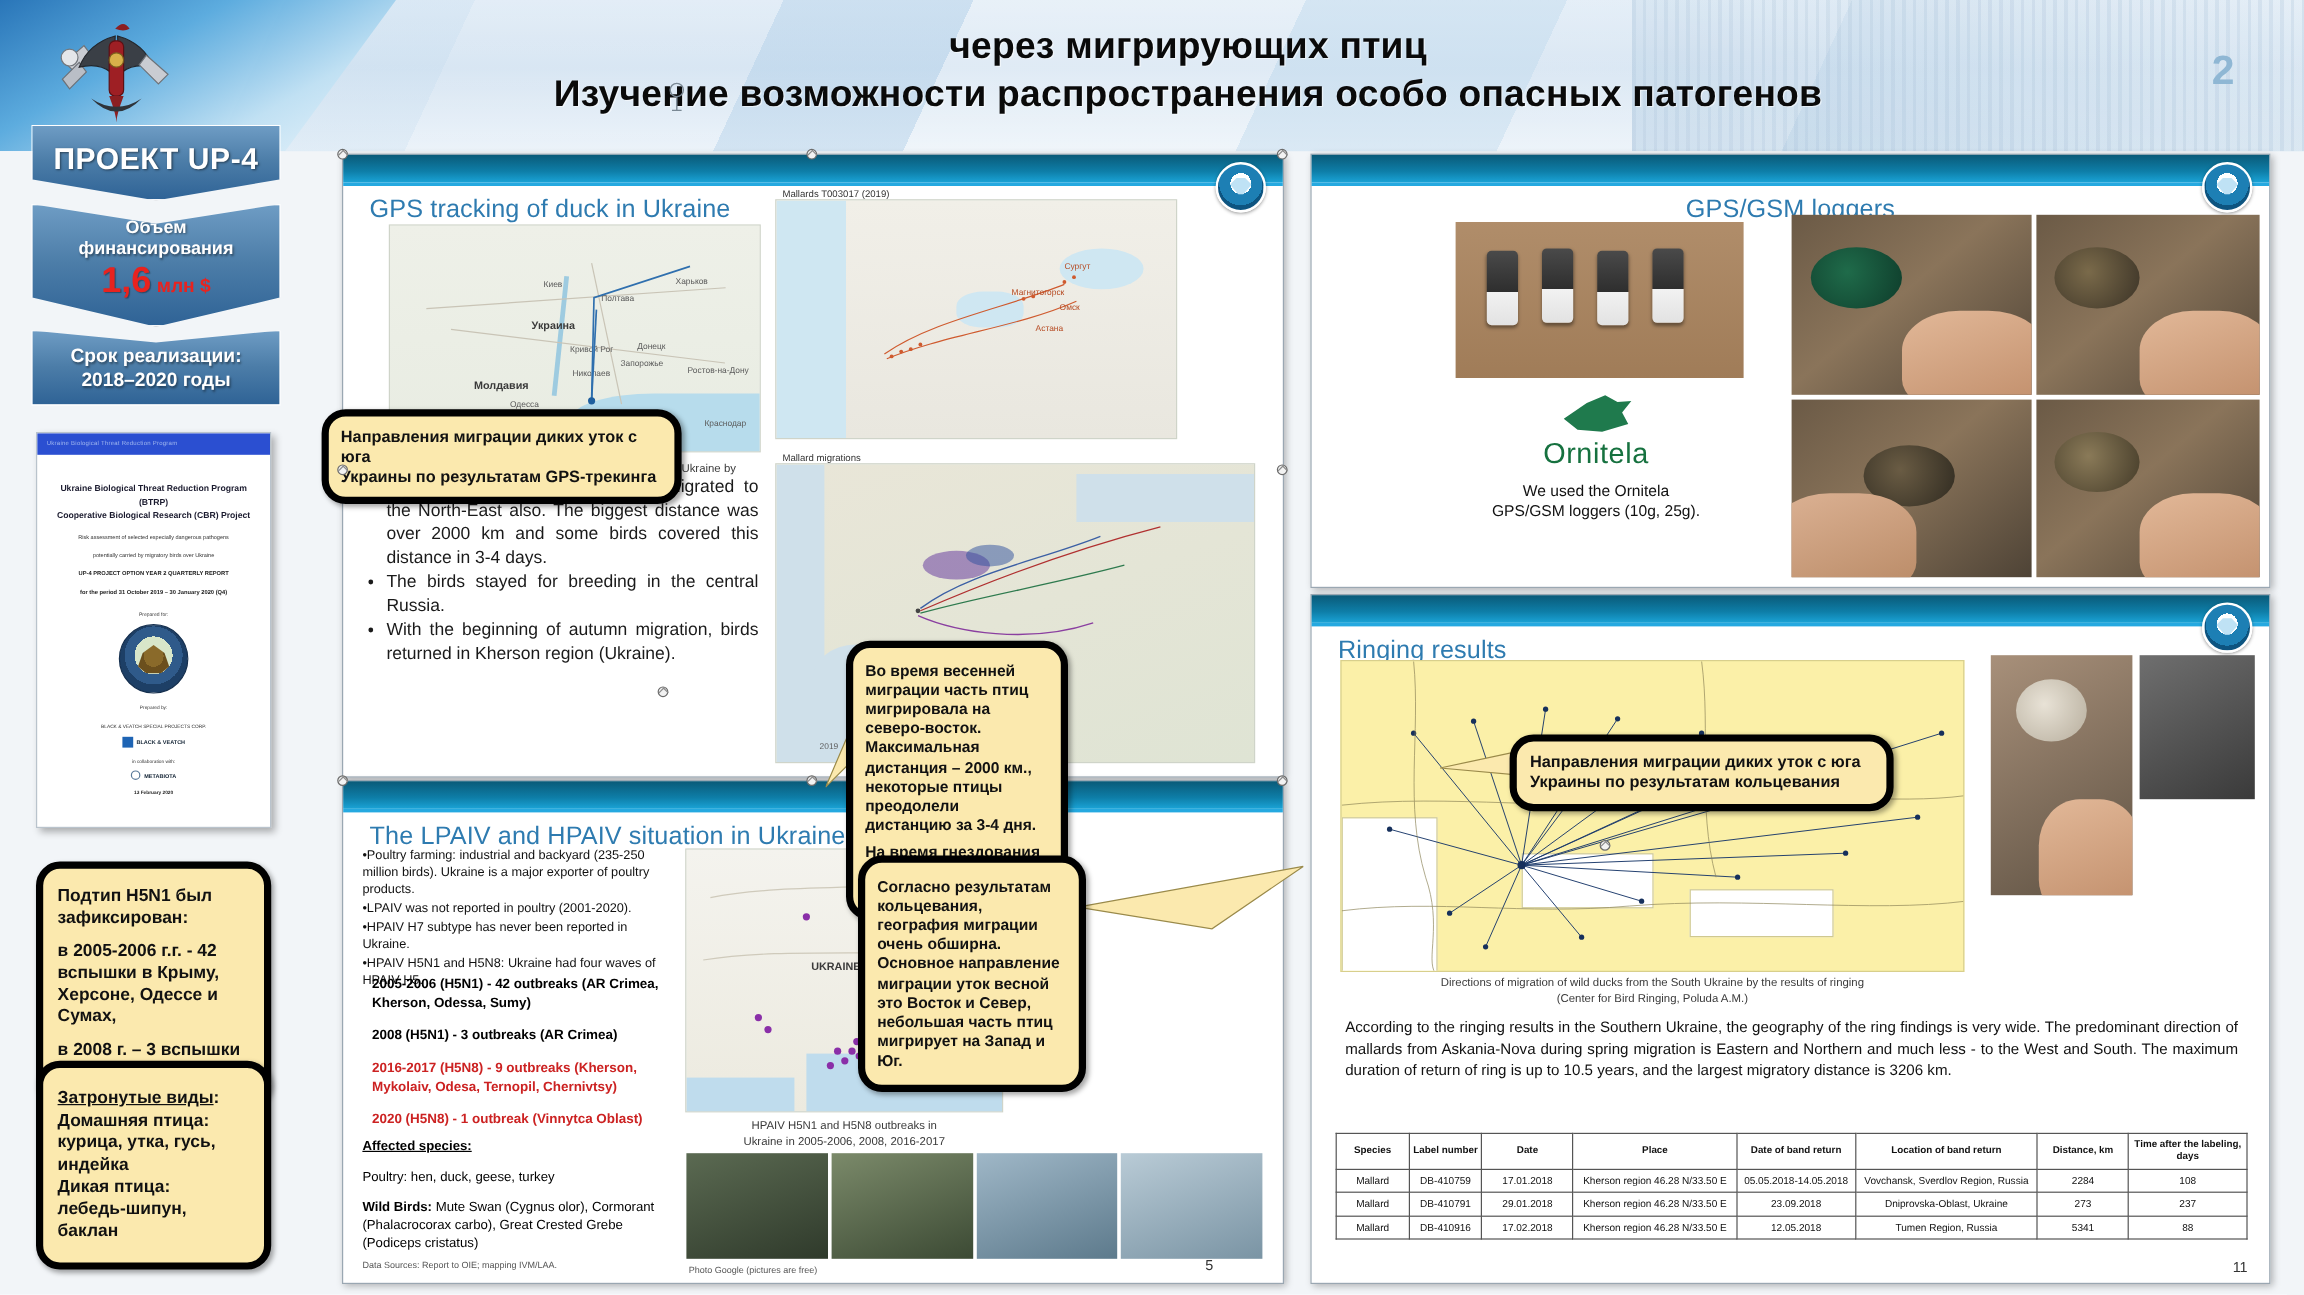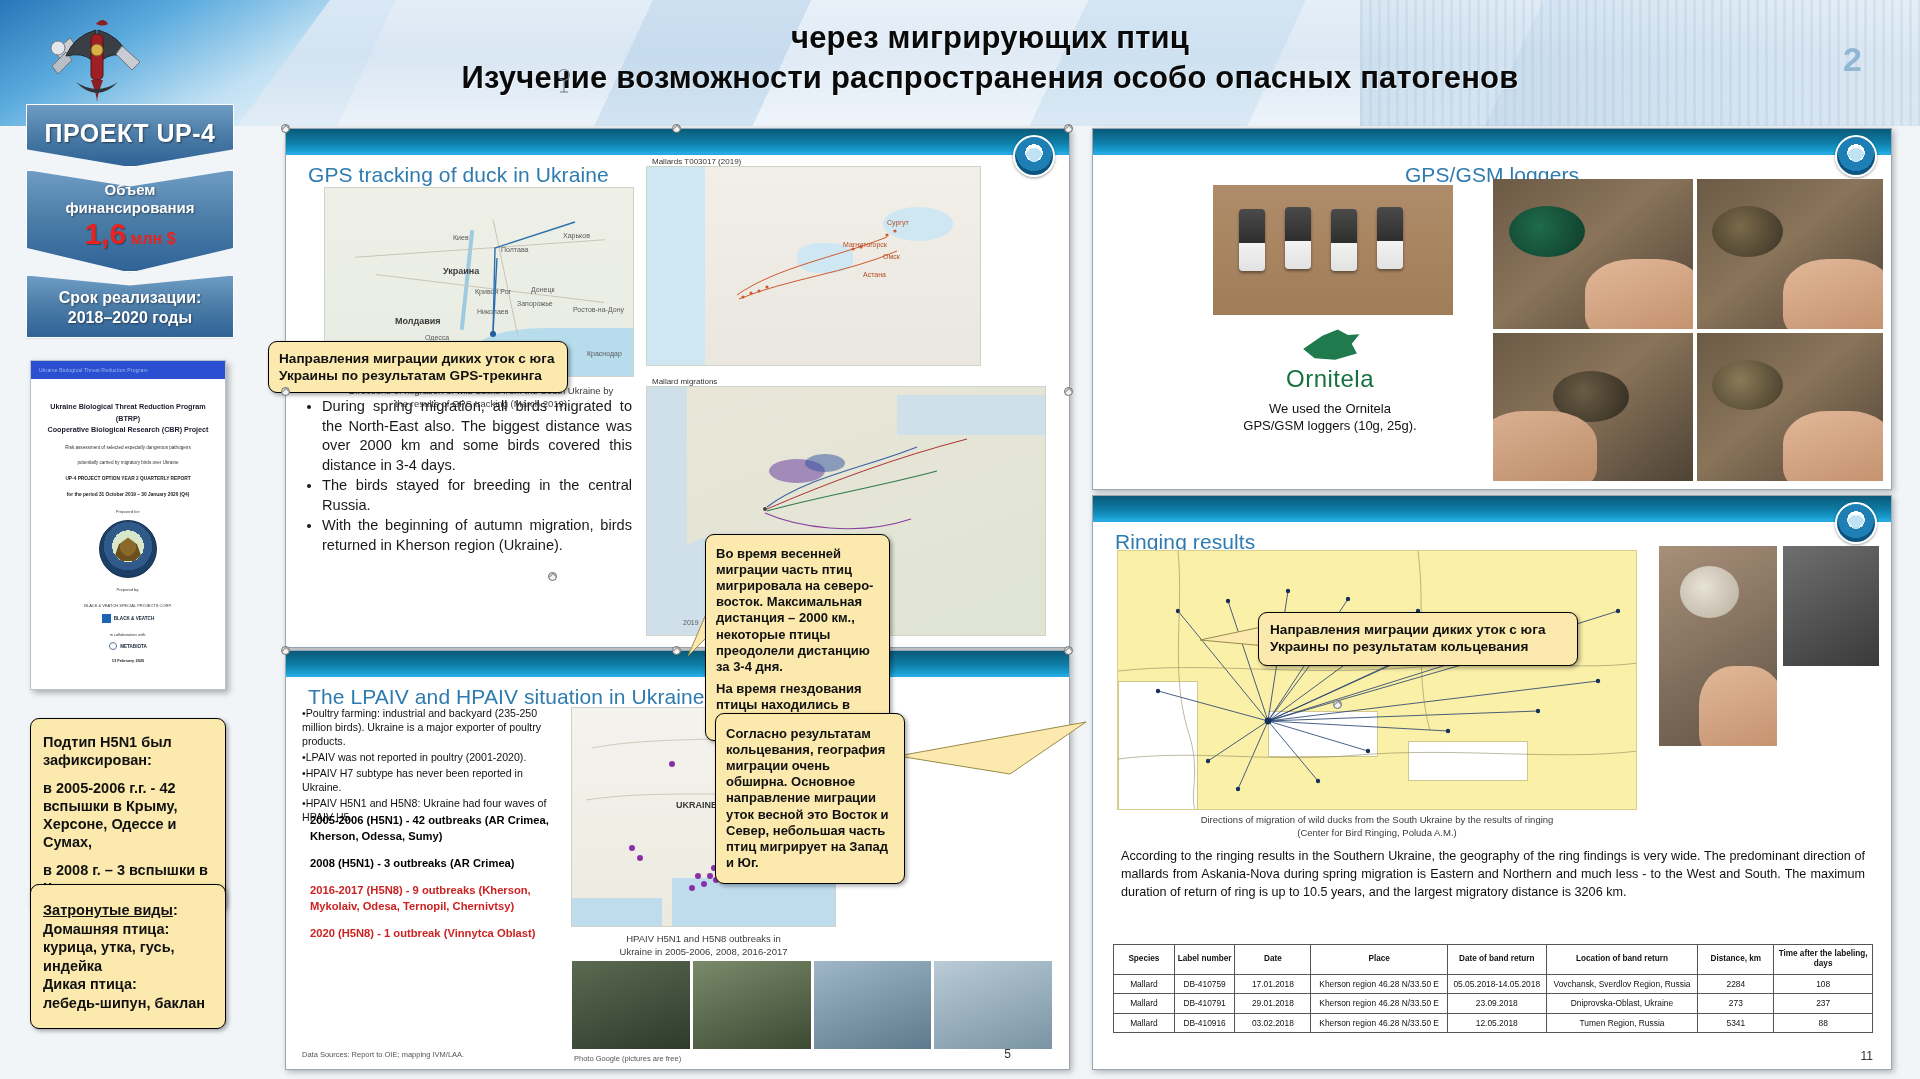--- a/index.html
+++ b/index.html
@@ -112,22 +112,22 @@
   .rt-logo{ display:flex; align-items:center; justify-content:center; gap:3px; margin-top:4px;}
   .rt-logo .sq{ width:9px;height:9px;background:#1e64b4;}
   .rt-logo .tx{ font-size:4.6px;font-weight:bold;color:#123;}
   .rt-logo2 .dot{ width:8px;height:8px;border-radius:50%;border:1.4px solid #5a7a99;}
   .rt-date{ font-size:4px;font-weight:bold;color:#222;margin-top:8px;}
 
   
   .callout{
     position:absolute;
     background:#fbe9ae;
-    border:1px solid #000000;
-    border-radius:9px;
+    border:6px solid #000000;
+    border-radius:20px;
     box-shadow:2px 2px 4px rgba(0,0,0,.35);
     color:#111; font-weight:bold;
     z-index:40;
   }
   .callout p{ margin:0; }
 
   
   #callout-h5n1{ left:30px; top:718px; width:196px; padding:14px 12px; font-size:14.5px; line-height:1.26;}
   #callout-h5n1 p + p{ margin-top:9px; }
   #callout-species{ left:30px; top:884px; width:196px; padding:16px 12px; font-size:14.5px; line-height:1.28;}
@@ -480,20 +480,26 @@
       <p>•HPAIV H5N1 and H5N8: Ukraine had four waves of HPAIV H5.</p>
     </div>
 
     <div class="lp-years" style="position:absolute; left:24px; top:145px; width:248px;">
       <p class="y">2005-2006 (H5N1) - 42 outbreaks (AR Crimea, Kherson, Odessa, Sumy)</p>
       <p class="y" style="margin-top:2px;">2008 (H5N1) - 3 outbreaks (AR Crimea)</p>
       <p class="y red" style="margin-top:6px;">2016-2017 (H5N8) - 9 outbreaks (Kherson, Mykolaiv, Odesa, Ternopil, Chernivtsy)</p>
       <p class="y red" style="margin-top:6px;">2020 (H5N8) - 1 outbreak (Vinnytca Oblast)</p>
     </div>
 
+    <div class="lp-aff" style="position:absolute; left:16px; top:278px; width:250px;">
+      <p><span class="u">Affected species:</span></p>
+      <p>Poultry: hen, duck, geese, turkey</p>
+      <p><span class="b">Wild Birds:</span>
+         <span>Mute Swan (Cygnus olor), Cormorant (Phalacrocorax carbo), Great Crested Grebe (Podiceps cristatus)</span></p>
+    </div>
 
     <div class="lp-src" style="position:absolute; left:16px; bottom:10px;">Data Sources: Report to OIE; mapping IVM/LAA.</div>
 
     <div class="map" style="position:absolute; left:285px; top:56px; width:265px; height:220px; background:linear-gradient(180deg,#f4f3ee,#eceadf);">
       <div class="sea" style="left:100px; top:170px; width:165px; height:50px; background:#bfdced;"></div>
       <div class="sea" style="left:0; top:190px; width:90px; height:30px; background:#bfdced;"></div>
       <svg width="265" height="220" style="position:absolute;left:0;top:0;">
         <g fill="#8a2fa8">
           <circle cx="138" cy="168" r="3"></circle>
             <circle cx="144" cy="172" r="3"></circle>
@@ -670,21 +676,21 @@
             <td>29.01.2018</td>
             <td>Kherson region 46.28 N/33.50 E</td>
             <td>23.09.2018</td>
             <td>Dniprovska-Oblast, Ukraine</td>
             <td>273</td>
             <td>237</td>
           </tr>
           <tr>
             <td>Mallard</td>
             <td>DB-410916</td>
-            <td>03.02.2018</td>
+            <td>17.02.2018</td>
             <td>Kherson region 46.28 N/33.50 E</td>
             <td>12.05.2018</td>
             <td>Tumen Region, Russia</td>
             <td>5341</td>
             <td>88</td>
           </tr>
         </tbody>
       </table>
     </div>
     <div class="slide-num" style="right:18px; bottom:6px;">11</div>

